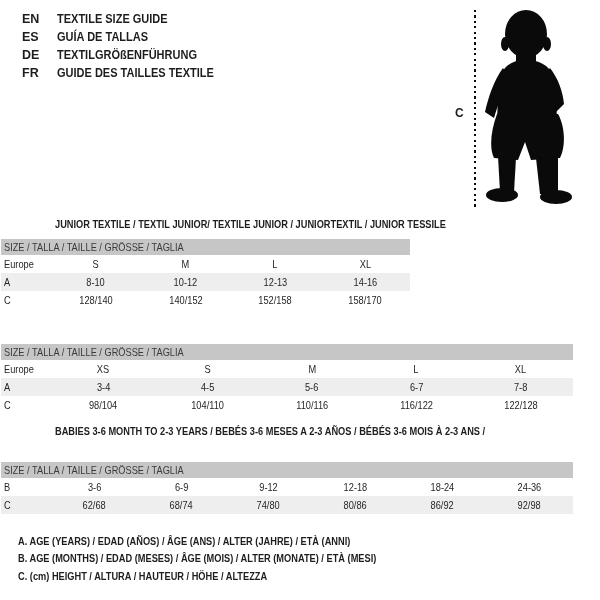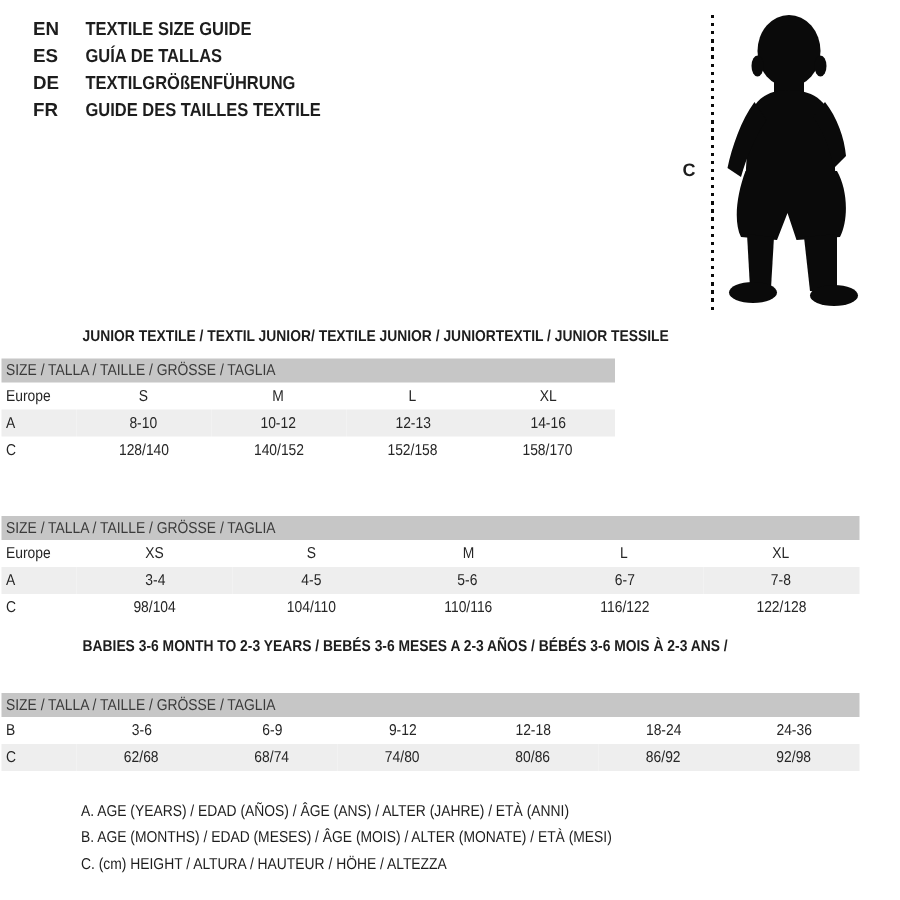--- a/index.html
+++ b/index.html
@@ -25,21 +25,21 @@
   .subsize{font-size:7.5px;vertical-align:sub;}
   .size-table{position:absolute;left:1px;}
   .size-bar{height:16px;background:var(--c-bar,#c6c6c6);display:flex;align-items:center;
             padding-left:3px;font-size:10.5px;color:#3a3a3a;}
   table{width:100%;border-collapse:collapse;table-layout:fixed;}
   td{height:18px;font-size:10.5px;text-align:center;padding:0;color:#262626;vertical-align:middle;}
   td.lab{text-align:left;padding-left:3px;margin-left:13px;}
   tr.alt{background:var(--c-alt,#eeeeee);}
 
   
-  .legend{position:absolute;left:18px;top:533px;font-size:10.5px;font-weight:normal;line-height:17.3px;margin-left:36px;}
+  .legend{position:absolute;left:18px;top:533px;font-size:10.5px;font-weight:bold;line-height:17.3px;}
 </style>
 </head>
 <body>
 
 <div id="canvas">
 
   <div class="lang">
     <div class="lang-row">
       <span class="lang-code">EN</span>
       <span class="cx cxl">TEXTILE SIZE GUIDE</span>

